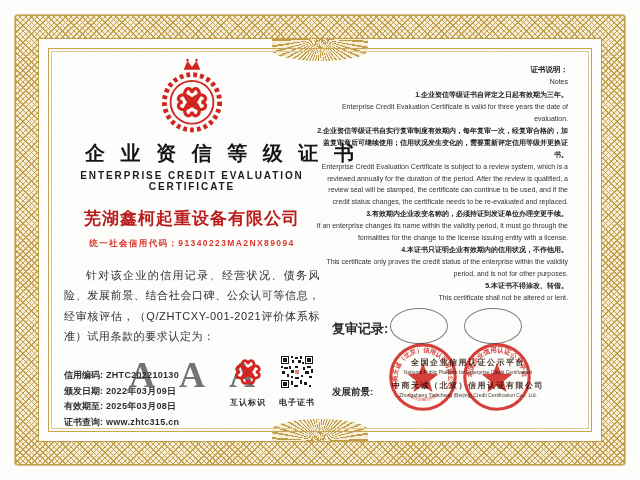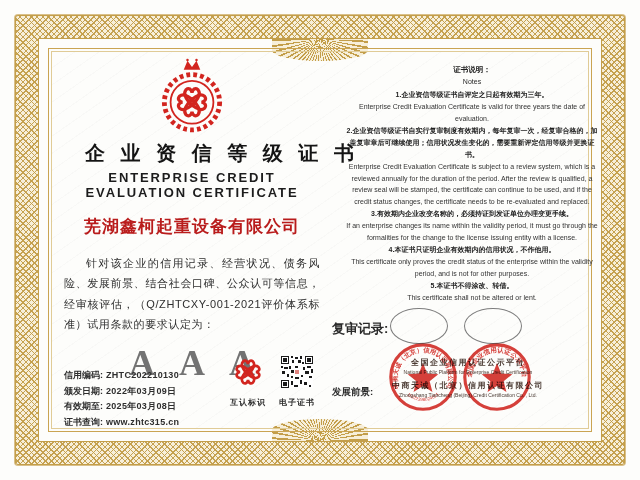--- a/index.html
+++ b/index.html
@@ -23,39 +23,39 @@
   .frame { position:absolute; inset:48px; border:1px solid #caa452; }
   .frame2 { position:absolute; inset:51px; border:1px solid #e0cb96; }
   .texture { position:absolute; inset:52px; opacity:.04; pointer-events:none;
     background: repeating-linear-gradient(-35deg, #8a8a8a 0 1px, transparent 1px 14px); }
 
   
   .left-col { position:absolute; left:64px; top:58px; width:256px; text-align:center; }
   .emblem { display:block; margin:0 auto; }
   .title-cn { margin-top:6px; font-size:20px; font-weight:bold; color:#141414;
               letter-spacing:5px; white-space:nowrap;margin-left:21px; }
-  .title-en { margin-top:3px; font-size:13px; font-weight:bold; color:#1c1c1c; letter-spacing:1.9px; }
+  .title-en { margin-top:3px; font-size:10px; font-weight:bold; color:#1c1c1c; letter-spacing:1.9px; }
   .company  { margin-top:15px; font-size:17px; font-weight:bold; color:#b91c1c; letter-spacing:1px; }
   .ucode    { margin-top:8px; font-size:8.5px; font-weight:bold; color:#d8362d; letter-spacing:1.4px; }
   .body-par { margin-top:15px; text-align:justify; text-indent:2em; font-size:11px;
               line-height:1.85; color:#2e2e2e; letter-spacing:.6px; font-weight:500; }
   .rating   { margin-top:8px; font-family:"Liberation Serif", serif; font-size:36px; font-weight:bold;
               color:#737373; letter-spacing:24px; text-indent:24px; }
 
   .info-block { position:absolute; left:64px; top:368px; text-align:left; }
   .info-row { font-size:9px; font-weight:bold; color:#2e2e2e; line-height:15.5px; white-space:nowrap; }
   .info-row .val { margin-left:3px; letter-spacing:.3px; }
 
   .mark { position:absolute; text-align:center; }
   .mark-mutual { left:224px; top:356px; width:48px; }
   .mark-ecert  { left:276px; top:356px; width:42px; }
   .mark-label { margin-top:5px; font-size:8px; color:#2e2e2e; font-weight:bold; letter-spacing:1px; }
 
   
-  .right-col { position:absolute; left:344px; top:64px; width:256px; text-align:center; }
+  .right-col { position:absolute; left:312px; top:64px; width:256px; text-align:right; }
   .notes-head-cn { font-size:7.5px; font-weight:bold; color:#1e1e1e; line-height:12px; }
   .notes-head-en { font-size:7px; color:#2a2a2a; line-height:12px; }
   .note-cn { font-size:7px; font-weight:bold; color:#1e1e1e; line-height:12px; margin-top:1px; }
   .note-en { font-size:7px; color:#333; line-height:11.5px; }
 
   .review-row { position:absolute; left:332px; top:308px; width:256px; height:40px; }
   .review-label { position:absolute; left:0; top:12px; font-size:13px; font-weight:bold; color:#2a2a2a; }
   .review-oval { position:absolute; width:58px; height:36px; border:1px solid #7d7d7d; border-radius:50%; }
   .oval1 { left:58px; top:0; } .oval2 { left:132px; top:0; }
 
@@ -98,20 +98,21 @@
       <circle cx="43.5" cy="3" r="1.8" fill="#d2251f"></circle>
       <circle cx="56.5" cy="3" r="1.8" fill="#d2251f"></circle>
       <circle cx="50" cy="64" r="40" fill="none" stroke="#d2251f" stroke-width="7" stroke-dasharray="5.5 4.5"></circle>
       <circle cx="50" cy="64" r="31" fill="none" stroke="#d2251f" stroke-width="2.6"></circle>
       <use href="#fourhearts" transform="translate(50,64) scale(1.45)"></use>
     </svg>
 
     <div class="title-cn">企 业 资 信 等 级 证 书</div>
     <div class="title-en">ENTERPRISE  CREDIT  EVALUATION  CERTIFICATE</div>
     <div class="company">芜湖鑫柯起重设备有限公司</div>
+    <div class="ucode">统一社会信用代码：91340223MA2NX89094</div>
     <div class="body-par">针对该企业的信用记录、经营状况、债务风险、发展前景、结合社会口碑、公众认可等信息，经审核评估，（Q/ZHTCXY-001-2021评价体系标准）试用条款的要求认定为：</div>
     <div class="rating">AAA</div>
   </div>
 
   <div class="info-block">
     <div class="info-row">
       <span>信用编码:</span><span class="val">ZHTC202210130</span>
     </div>
     <div class="info-row">
       <span>颁发日期:</span><span class="val">2022年03月09日</span>

